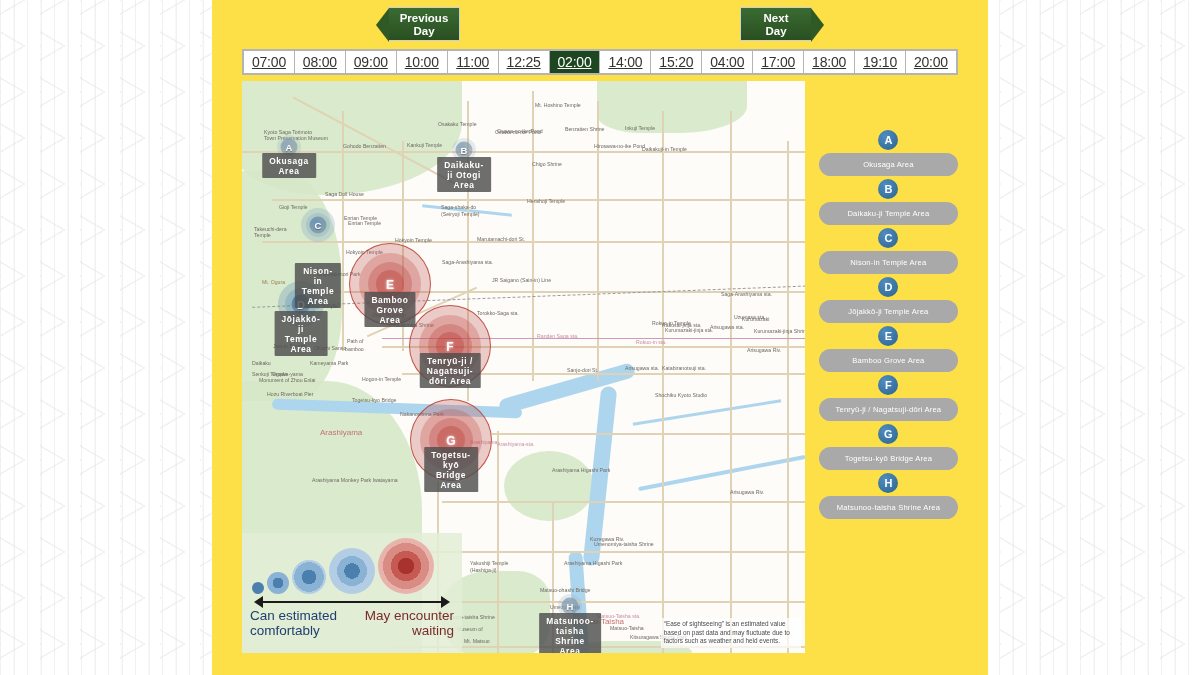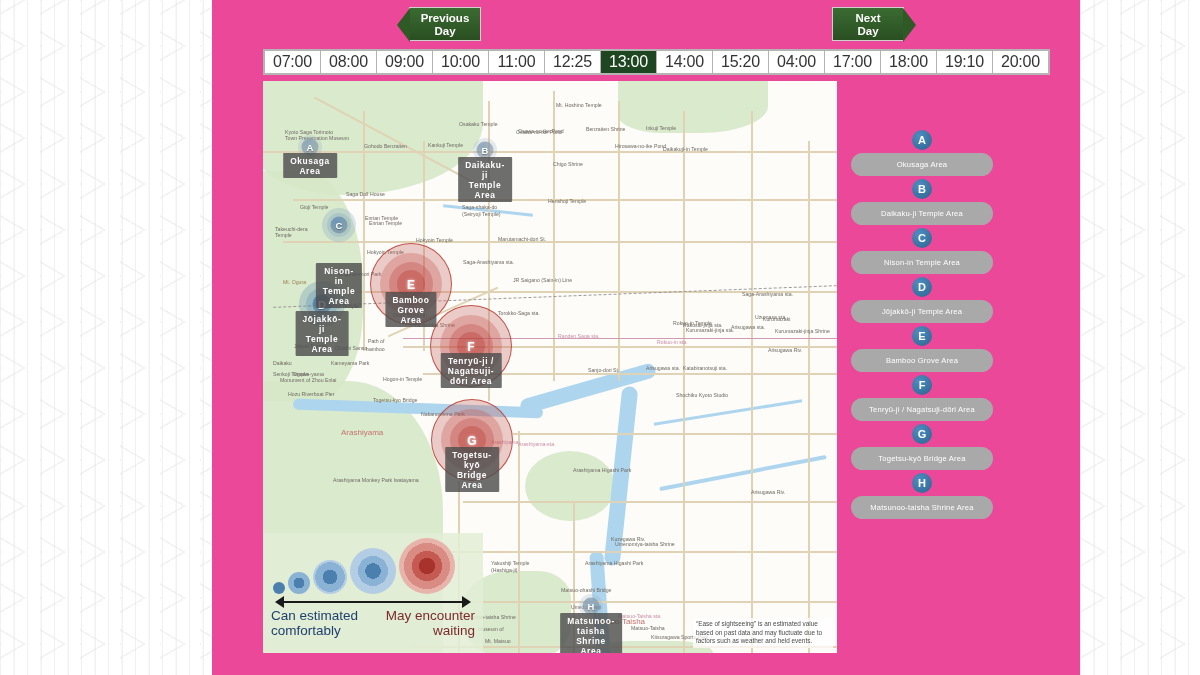--- a/index.html
+++ b/index.html
@@ -20,24 +20,23 @@
       linear-gradient(90deg, rgba(230,230,230,.55) 1px, transparent 1px, transparent 13px, rgba(230,230,230,.55) 14px, rgba(230,230,230,.55) 15px, transparent 15px, transparent 27px);
     background-size: 40px 46px, 40px 46px, 27px 46px;
     position: relative;
   }
 
   
   #app {
     position: absolute;
     left: 212px;
     top: 0;
-    width: 868px;
+    width: 776px;
     height: 675px;
-    background: #ec4899;
-    padding-left: 21px;
+    background: #fde047;
   }
 
   
   .date-nav {
     position: relative;
     height: 47px;
     display: flex;
     align-items: center;
     justify-content: center;
   }
@@ -84,27 +83,28 @@
     height: 26px;
     border: 2px solid #b4b4b4;
     background: #b4b4b4;
     display: flex;
     gap: 1px;
   }
   .time-slot {
     flex: 1;
     background: #ffffff;
     color: #333333;
-    font-size: 16px;
+    font-size: 14px;
     display: flex;
     align-items: center;
     justify-content: center;
     cursor: pointer;
     user-select: none;
     letter-spacing: -0.2px;
+    text-decoration: underline;
   }
   .time-slot.active {
     background: #1e4620;
     color: #ffffff;
   }
 
   
   .content {
     position: relative;
     display: flex;
@@ -304,21 +304,21 @@
     </div>
   </div>
 
   <div class="time-bar" id="time-bar">
       <div class="time-slot">07:00</div>
       <div class="time-slot">08:00</div>
       <div class="time-slot">09:00</div>
       <div class="time-slot">10:00</div>
       <div class="time-slot">11:00</div>
       <div class="time-slot">12:25</div>
-      <div class="time-slot active">13:00</div>
+      <div class="time-slot active">02:00</div>
       <div class="time-slot">14:00</div>
       <div class="time-slot">15:20</div>
       <div class="time-slot">04:00</div>
       <div class="time-slot">17:00</div>
       <div class="time-slot">18:00</div>
       <div class="time-slot">19:10</div>
       <div class="time-slot">20:00</div>
     </div>
 
   <div class="content">
@@ -457,21 +457,21 @@
 
         <div id="markers">
             <div class="marker" style="left: 47px; top: 66px; width: 0px; height: 0px;">
               <div class="halo" style="width: 24px; height: 24px; background: rgba(143, 169, 189, 0.22);"></div>
               <div class="pin sm" style="background: radial-gradient(circle at 35% 30%, rgb(143, 169, 189), rgba(0, 0, 0, 0.18));">A</div>
               <div class="marker-label" style="top: 6px; white-space: pre-line;">Okusaga Area</div>
             </div>
             <div class="marker" style="left: 222px; top: 69px; width: 0px; height: 0px;">
               <div class="halo" style="width: 24px; height: 24px; background: rgba(143, 169, 189, 0.22);"></div>
               <div class="pin sm" style="background: radial-gradient(circle at 35% 30%, rgb(143, 169, 189), rgba(0, 0, 0, 0.18));">B</div>
-              <div class="marker-label" style="top: 7px; white-space: pre-line;">Daikaku-ji Temple
+              <div class="marker-label" style="top: 7px; white-space: pre-line;">Daikaku-ji Otogi
 Area</div>
             </div>
             <div class="marker" style="left: 76px; top: 144px; width: 0px; height: 0px;">
               <div class="halo" style="width: 34px; height: 34px; background: rgba(110, 150, 187, 0.24);"></div>
               <div class="halo" style="width: 24px; height: 24px; background: rgba(110, 150, 187, 0.24);"></div>
               <div class="pin sm" style="background: radial-gradient(circle at 35% 30%, rgb(110, 150, 187), rgba(0, 0, 0, 0.18));">C</div>
               <div class="marker-label" style="top: 8px; white-space: pre-line; margin-top: 30px;">Nison-in Temple
 Area</div>
             </div>
             <div class="marker" style="left: 59px; top: 223px; width: 0px; height: 0px;">

